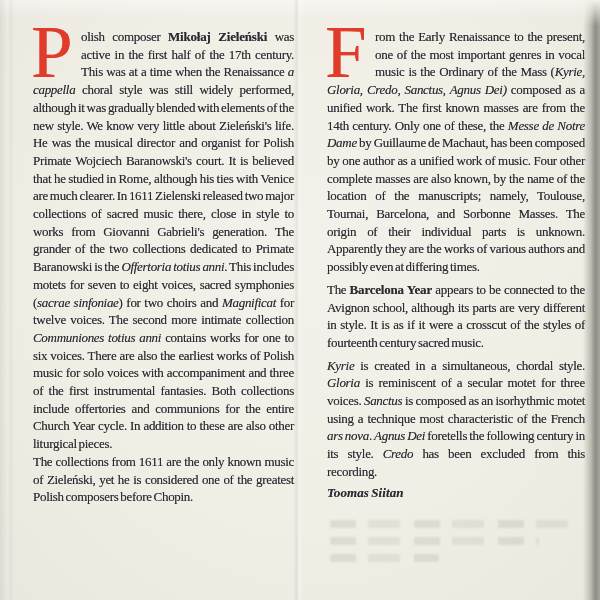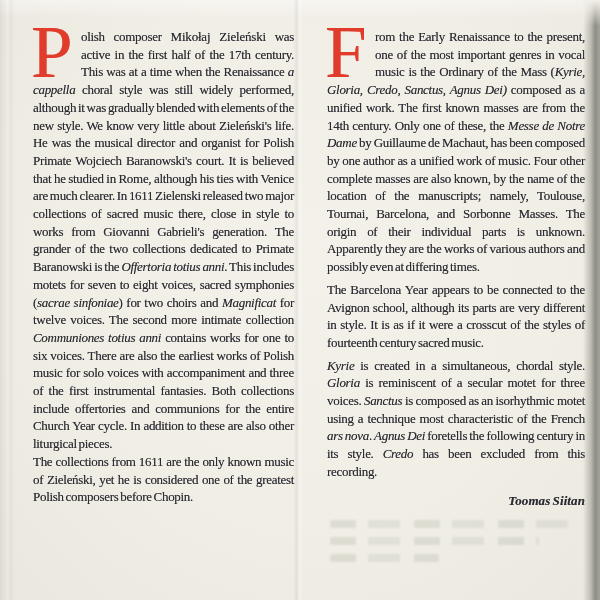--- a/index.html
+++ b/index.html
@@ -20,33 +20,33 @@
     text-align:justify;
     font-size:13px;line-height:17.7px;
     letter-spacing:-0.3px;word-spacing:-1.1px;
     text-shadow:0 0 0.6px rgba(43,43,51,0.55);
   }
   .col.left{left:33px;width:261px;}
   .col.right{left:327px;width:258px;}
   .col p{margin:0;padding:0;}
   .col p.spaced{margin-top:5px;}
   .it{font-style:italic;}
-  .bd{font-weight:normal;letter-spacing:-0.2px;}
+  .bd{font-weight:bold;letter-spacing:-0.2px;}
   .dropcap{
     float:left;width:43px;height:37px;margin-right:5px;position:relative;
   }
   .dropcap > span{
     position:absolute;top:-5px;left:-2px;
     font-size:75px;line-height:57px;
     color:#e13b2c;
     text-shadow:0 0 0.6px rgba(225,59,44,0.6);
   }
   .signature{
-    text-align:right;font-style:italic;font-weight:600;
-    margin-top:11px;letter-spacing:0.1px;
+    text-align:left;font-style:italic;font-weight:600;
+    margin-top:3px;letter-spacing:0.1px;
   }
   .fold{
     position:absolute;left:293px;top:0;width:10px;height:600px;
     background:linear-gradient(90deg, rgba(0,0,0,0) 0%, rgba(110,105,95,0.10) 40%, rgba(255,255,255,0.30) 62%, rgba(0,0,0,0) 100%);
     pointer-events:none;
   }
   .edge-right{
     position:absolute;right:0;top:0;width:17px;height:600px;
     background:linear-gradient(90deg, rgba(241,238,231,0) 0%, rgba(185,183,174,0.9) 45%, #8e8d86 72%, #a5a49c 100%);
     pointer-events:none;

